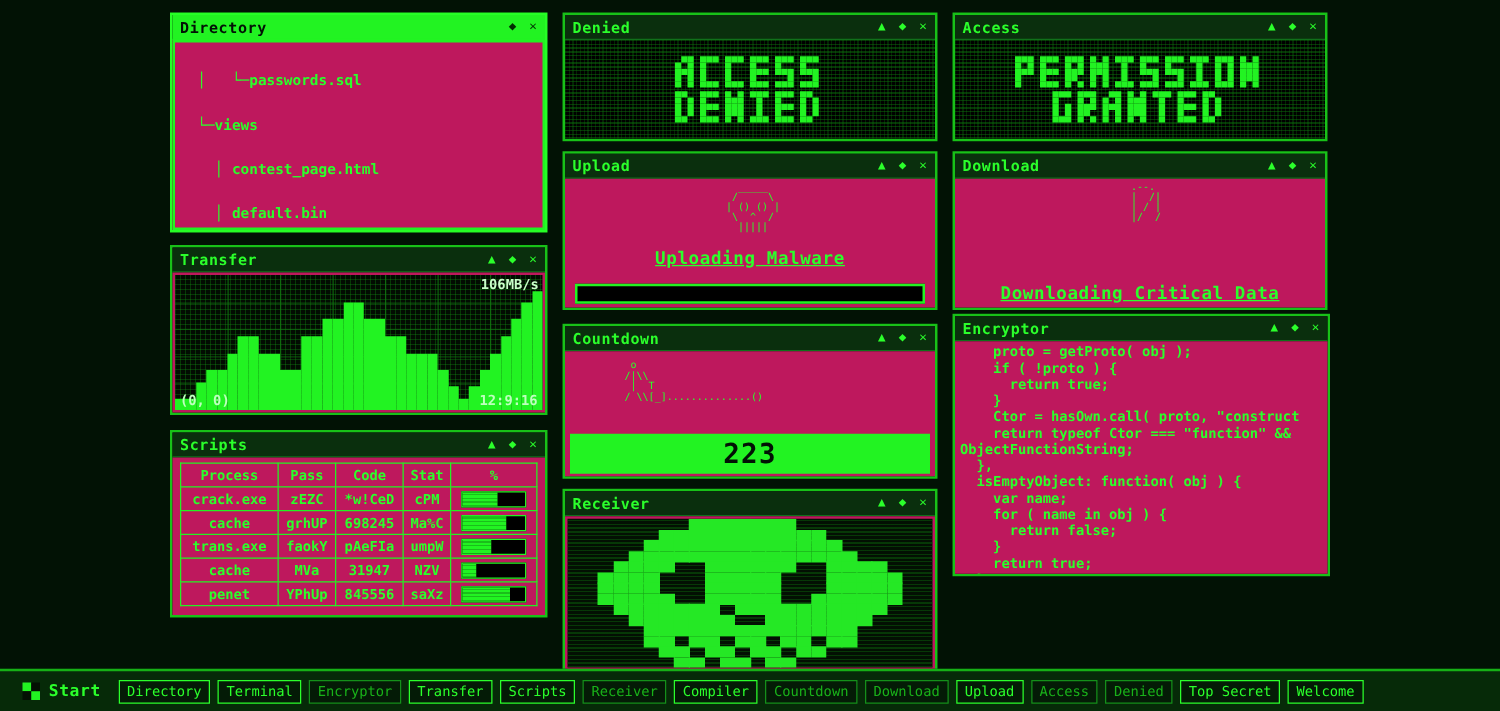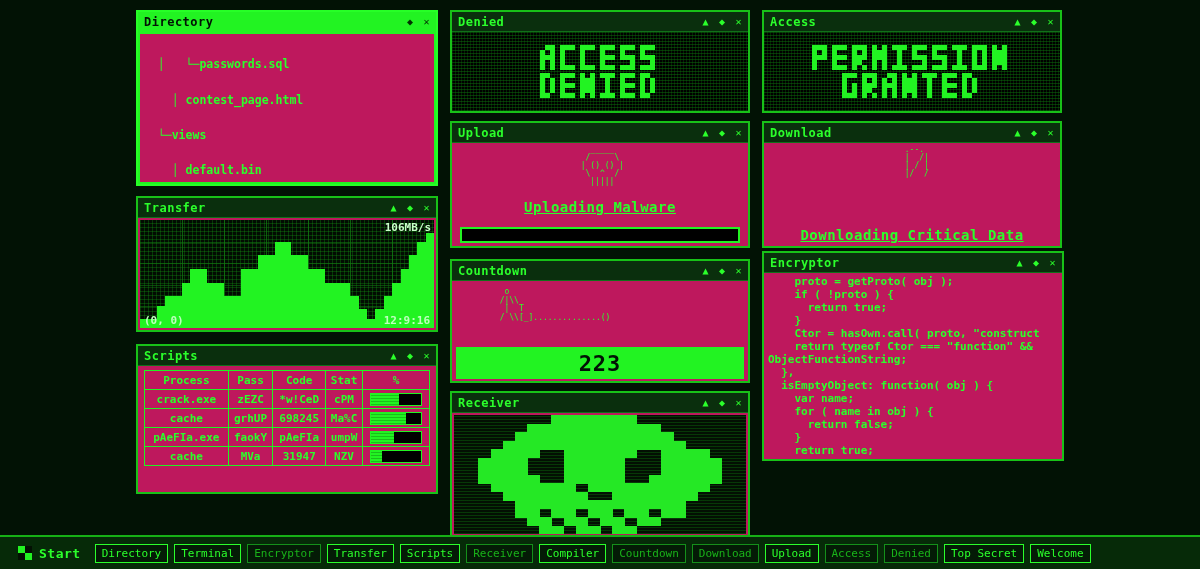--- a/index.html
+++ b/index.html
@@ -121,22 +121,22 @@
     <div class="titlebar">
       <span class="t">Directory</span>
       <span class="ctrls">
         <span>◆</span>
         <span>✕</span>
       </span>
     </div>
     <div class="body">
       <div class="tree">
         <div class="row">  │   └─passwords.sql</div>
+        <div class="row">  └─views</div>
         <div class="row">    │ contest_page.html</div>
-        <div class="row">  └─views</div>
         <div class="row">    │ default.bin</div>
         
         
         
         
         
         
         
         
       </div>
@@ -247,38 +247,49 @@
               <td>grhUP</td>
               <td>698245</td>
               <td>Ma%C</td>
               <td>
                 <div class="pbar">
                   <i style="width: 70%;"></i>
                 </div>
               </td>
             </tr>
             <tr>
-              <td>pAeFIa.exe</td>
+              <td>trans.exe</td>
               <td>faokY</td>
               <td>pAeFIa</td>
               <td>umpW</td>
               <td>
                 <div class="pbar">
                   <i style="width: 45%;"></i>
                 </div>
               </td>
             </tr>
             <tr>
               <td>cache</td>
               <td>MVa</td>
               <td>31947</td>
               <td>NZV</td>
               <td>
                 <div class="pbar">
                   <i style="width: 22%;"></i>
+                </div>
+              </td>
+            </tr>
+            <tr>
+              <td>penet</td>
+              <td>YPhUp</td>
+              <td>845556</td>
+              <td>saXz</td>
+              <td>
+                <div class="pbar">
+                  <i style="width: 76%;"></i>
                 </div>
               </td>
             </tr>
           </tbody>
       </table>
     </div>
   </div>
 
   <div class="win" id="w-denied">
     <div class="titlebar">

